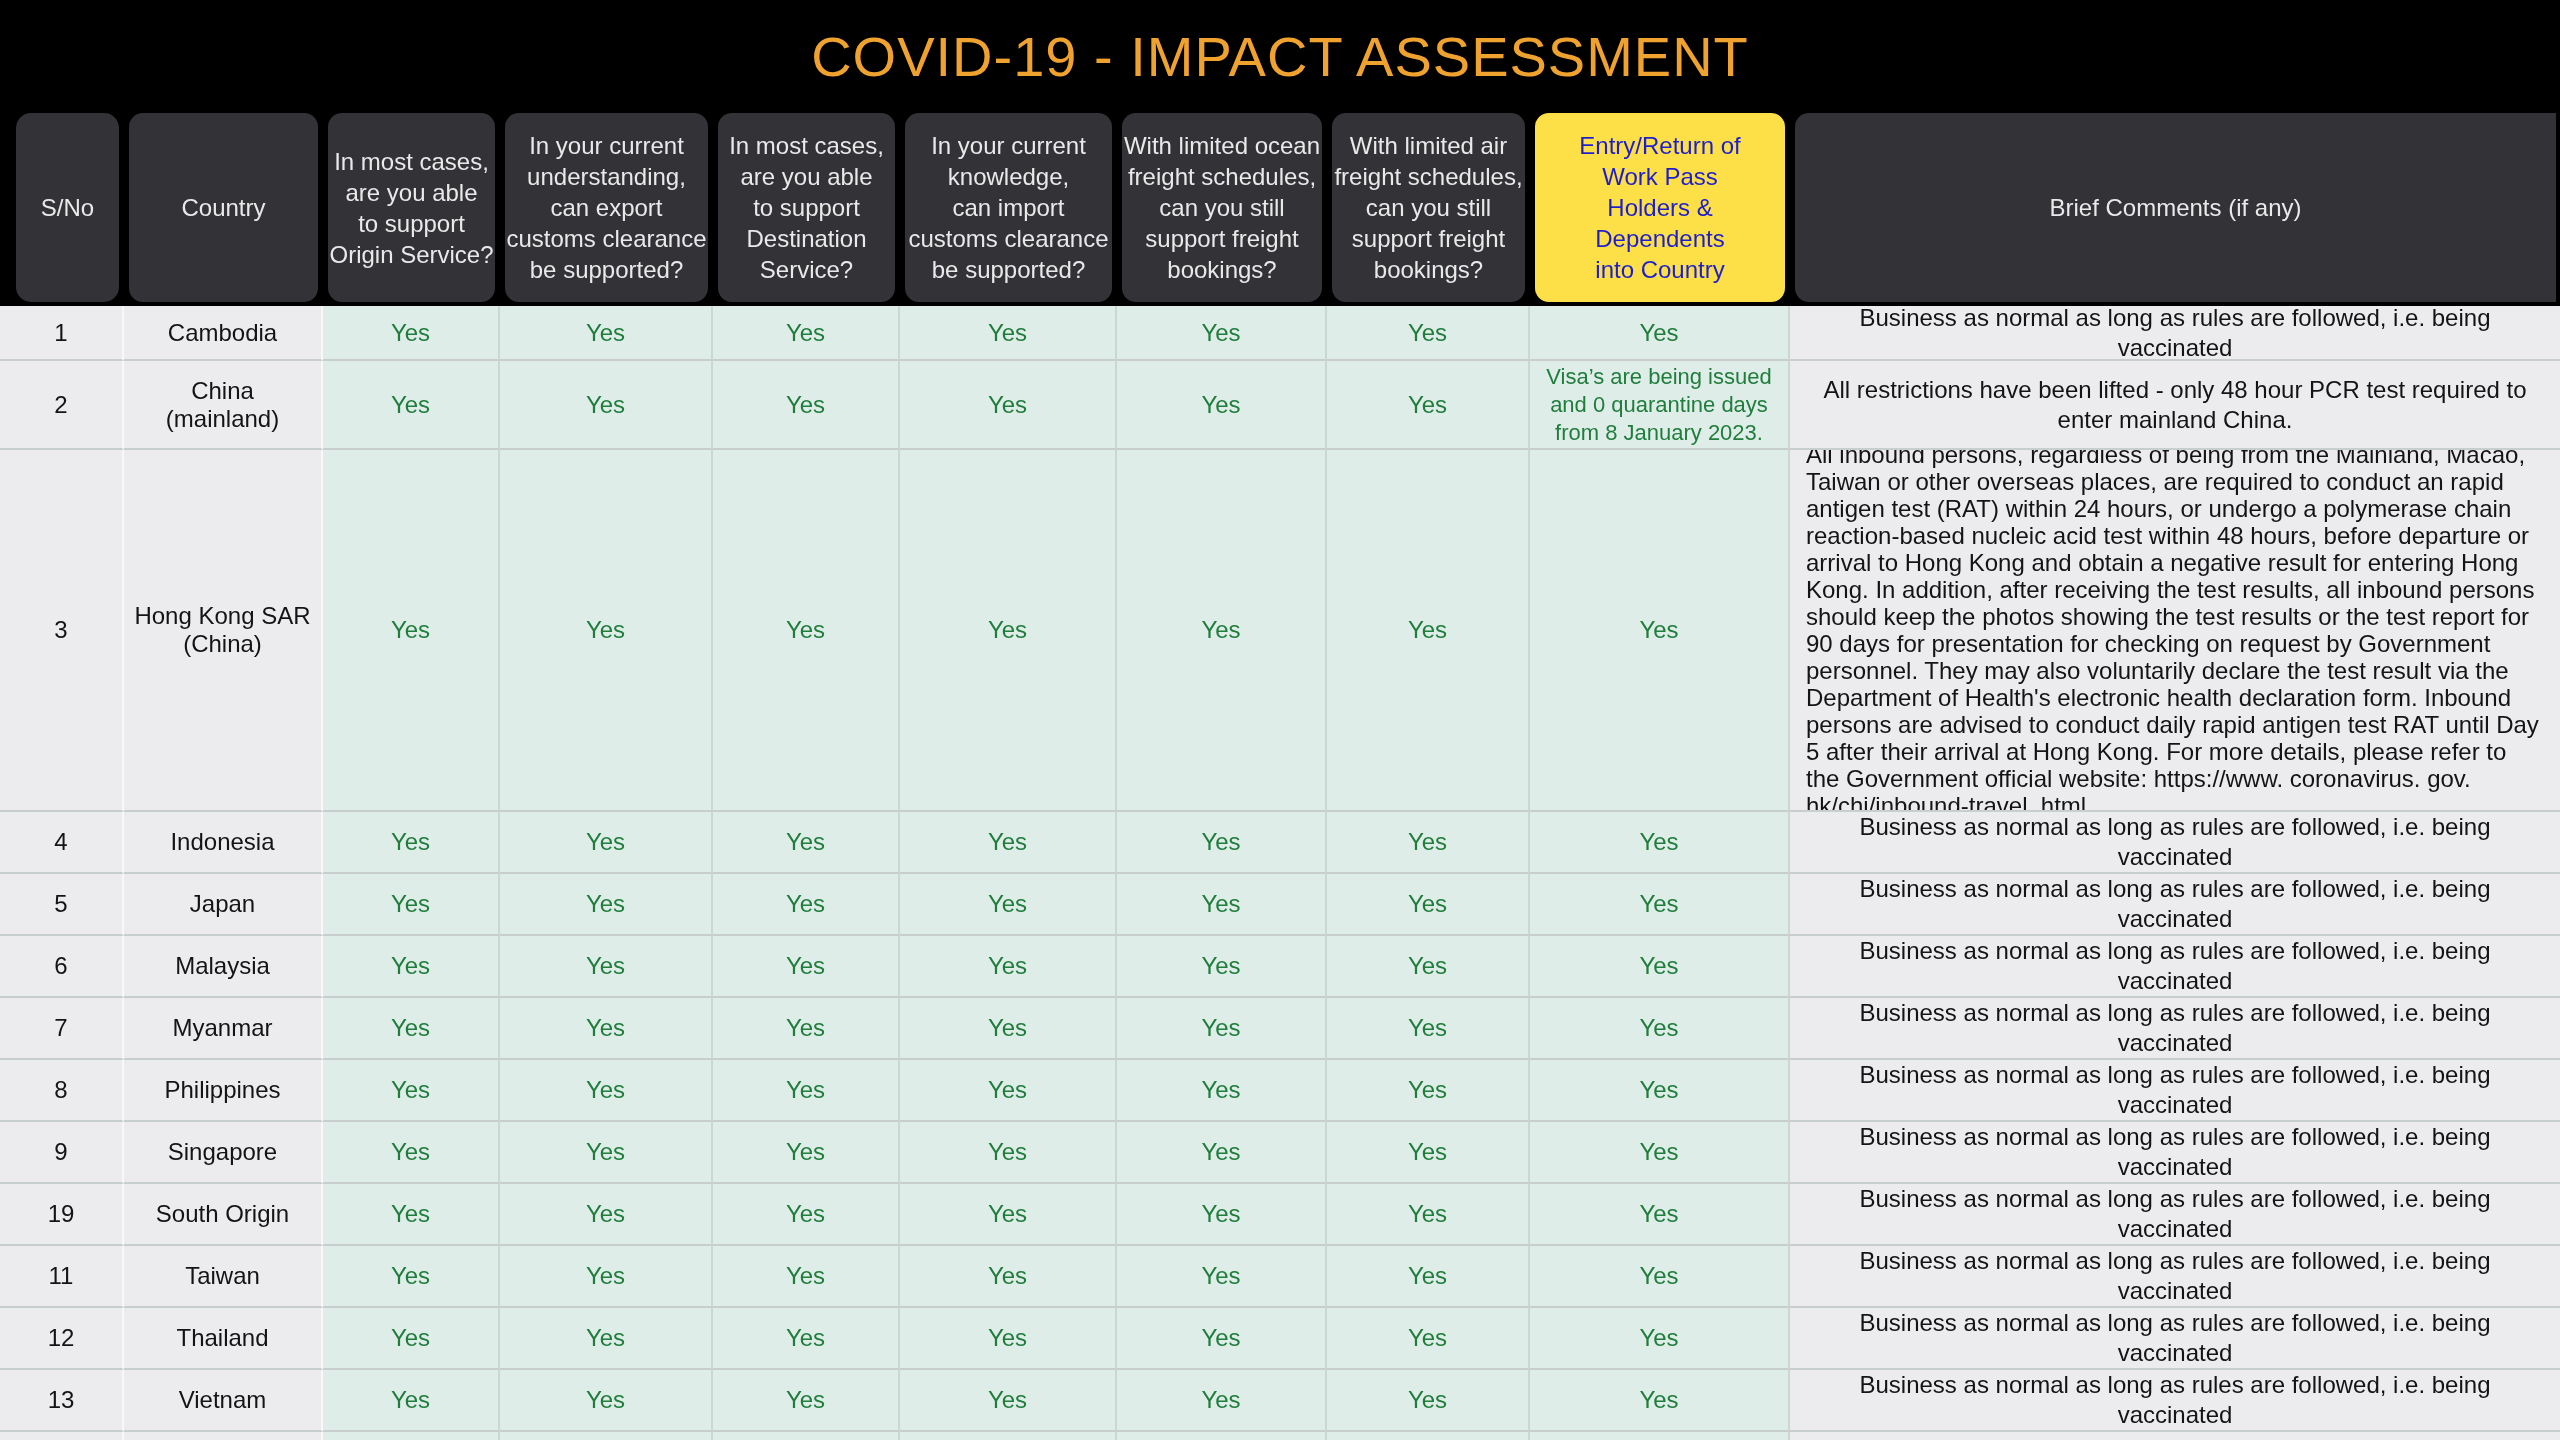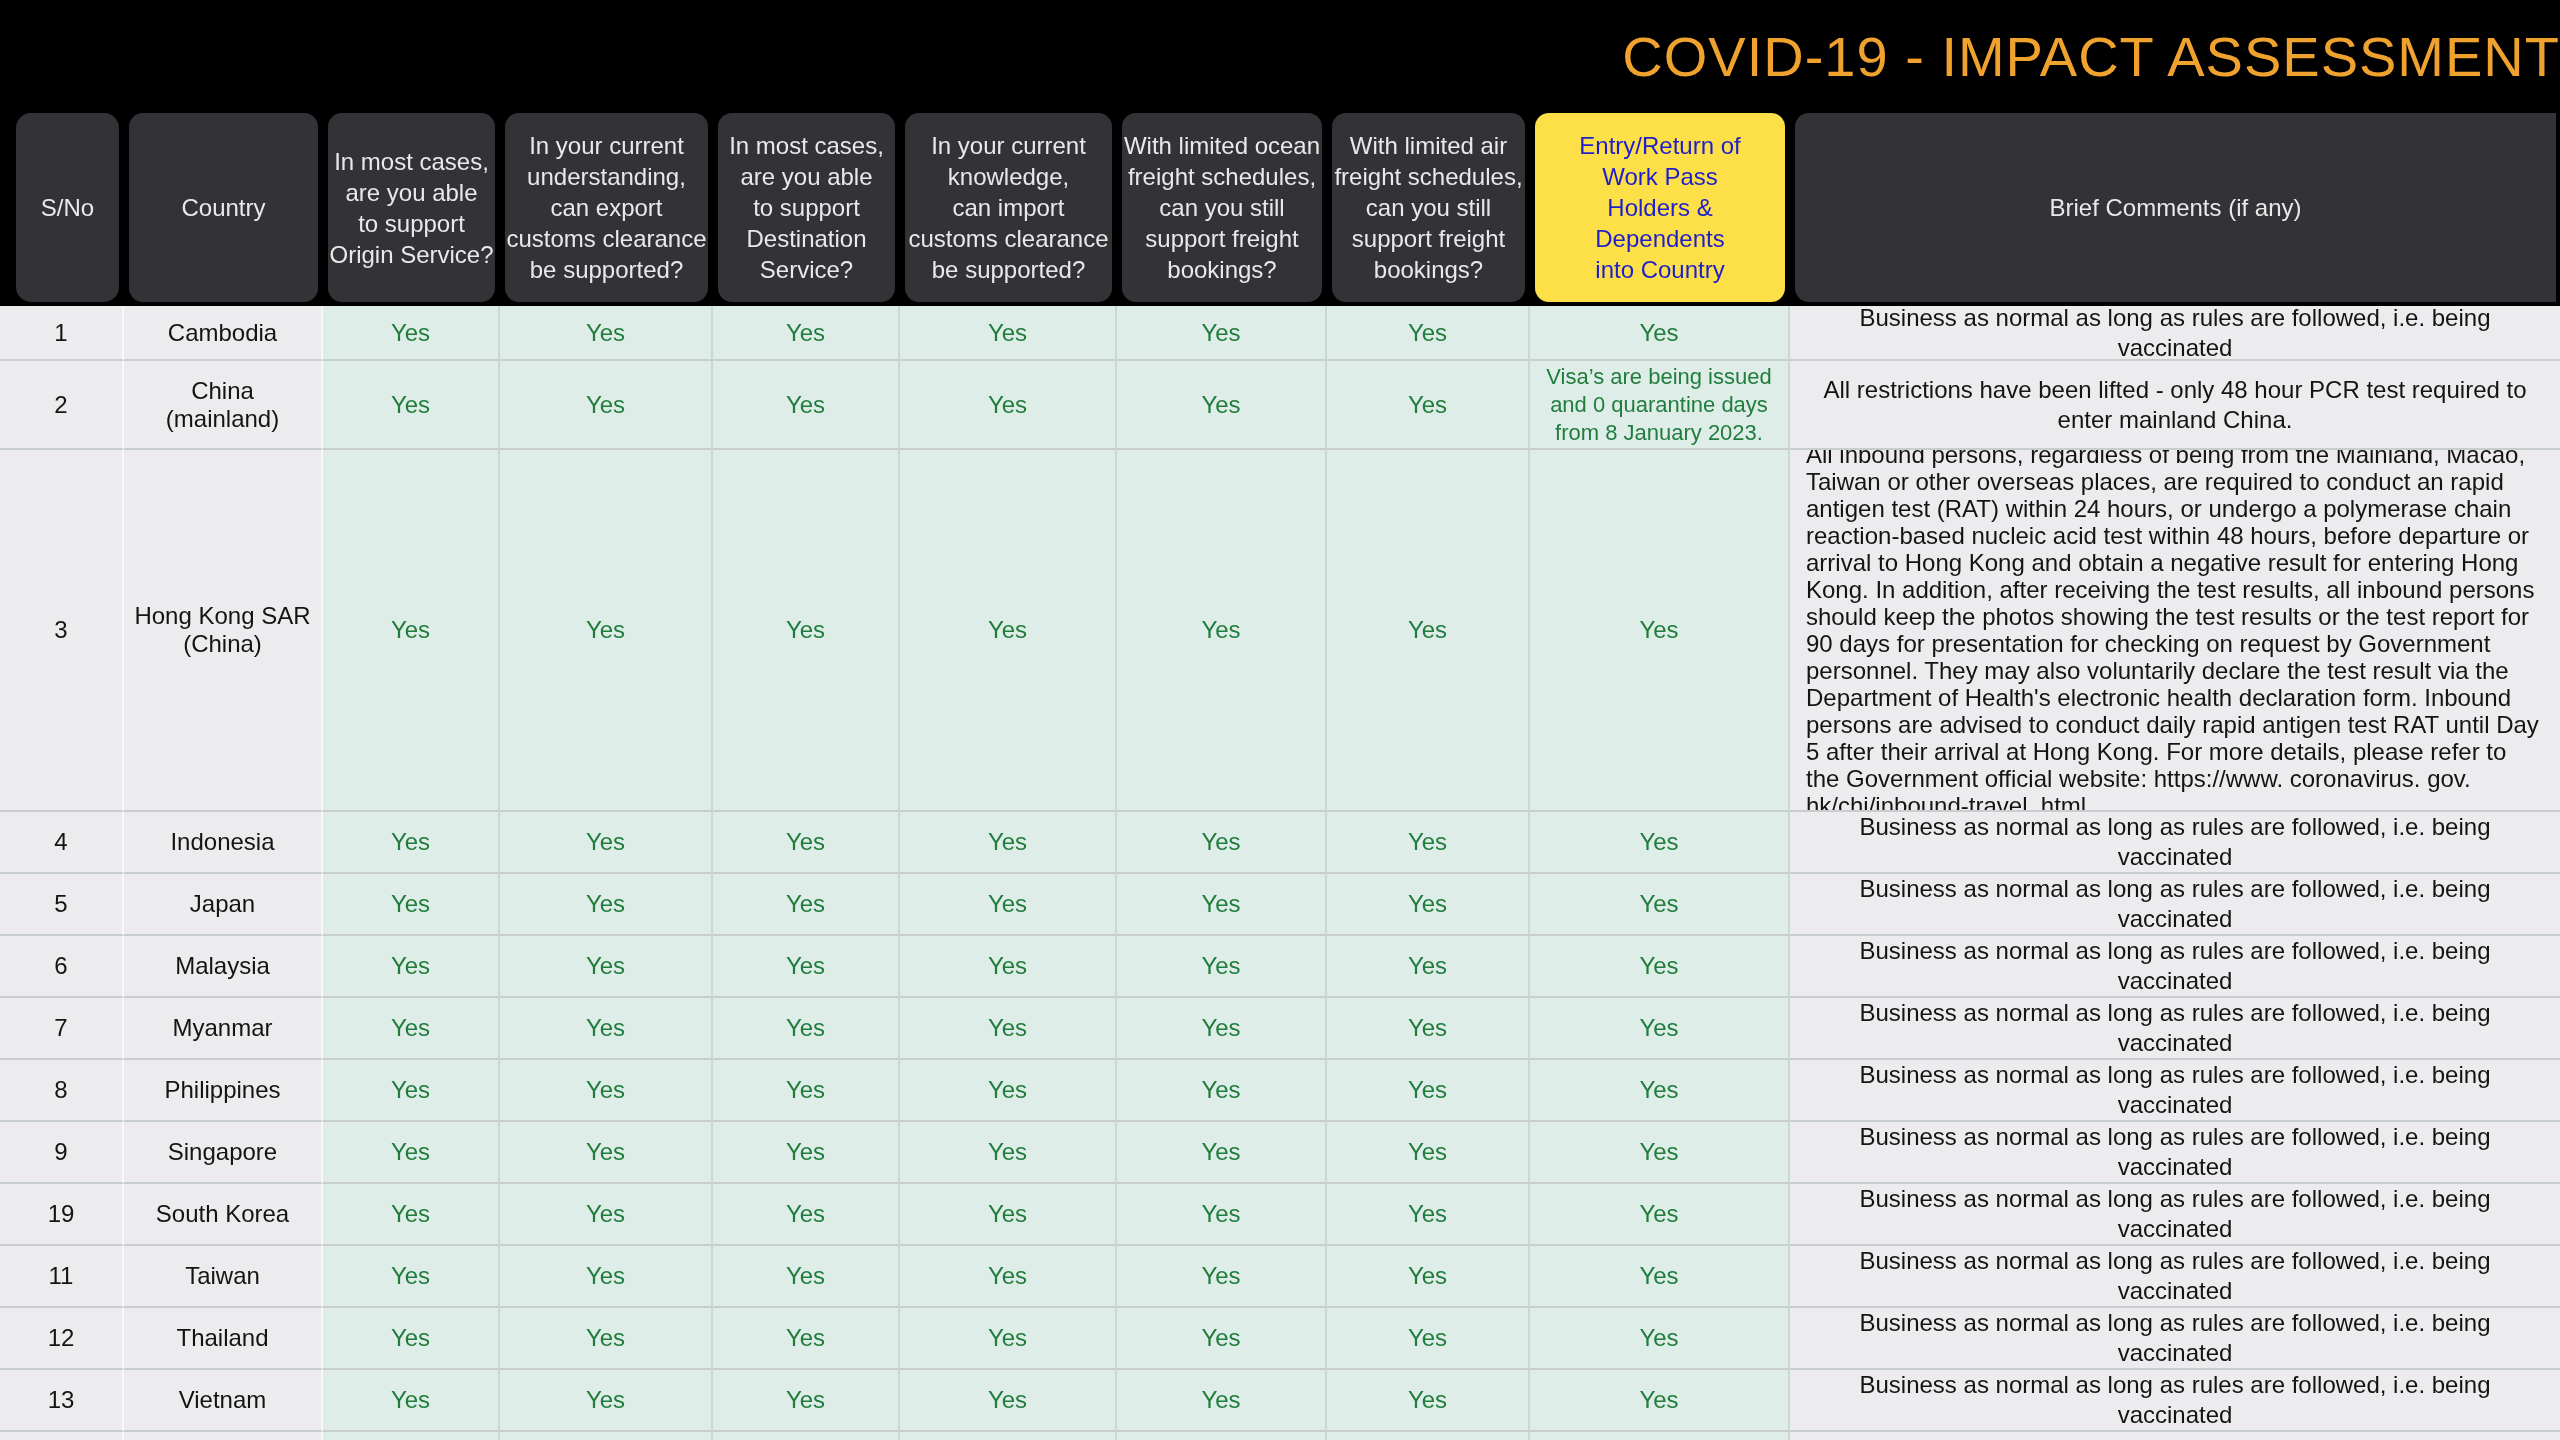--- a/index.html
+++ b/index.html
@@ -1,20 +1,20 @@
 <!DOCTYPE html>
 <html><head>
 <meta charset="utf-8">
 <style>
   html,body{margin:0;padding:0;background:#000;width:2560px;height:1440px;overflow:hidden;
     font-family:"Liberation Sans",sans-serif;}
   .page{width:2560px;height:1440px;background:#000;display:flex;flex-direction:column;}
 
   
-  .title-band{height:113px;display:flex;align-items:center;justify-content:flex-end;flex:0 0 auto;}
+  .title-band{height:113px;display:flex;align-items:center;justify-content:center;flex:0 0 auto;}
   .title-band h1{margin:0;font-size:56px;font-weight:400;letter-spacing:1px;color:#F0A22E;}
 
   
   .grid{display:grid;width:2560px;
     grid-template-columns:124px 199px 177px 213px 187px 217px 210px 203px 260px auto;}
 
   
   .thead{height:189px;flex:0 0 auto;}
   .hcell{background:#333337;border-radius:14px;margin:0 5px;color:#E9E9EA;
     display:flex;align-items:center;justify-content:center;text-align:center;
@@ -358,21 +358,21 @@
       <div class="cell mint ans">
         <span>Yes</span>
       </div>
       <div class="cell gray comment">
         <span>Business as normal as long as rules are followed, i.e. being vaccinated</span>
       </div>
       <div class="cell gray">
         <span>19</span>
       </div>
       <div class="cell gray">
-        <span>South Korea</span>
+        <span>South Origin</span>
       </div>
       <div class="cell mint ans">
         <span>Yes</span>
       </div>
       <div class="cell mint ans">
         <span>Yes</span>
       </div>
       <div class="cell mint ans">
         <span>Yes</span>
       </div>

